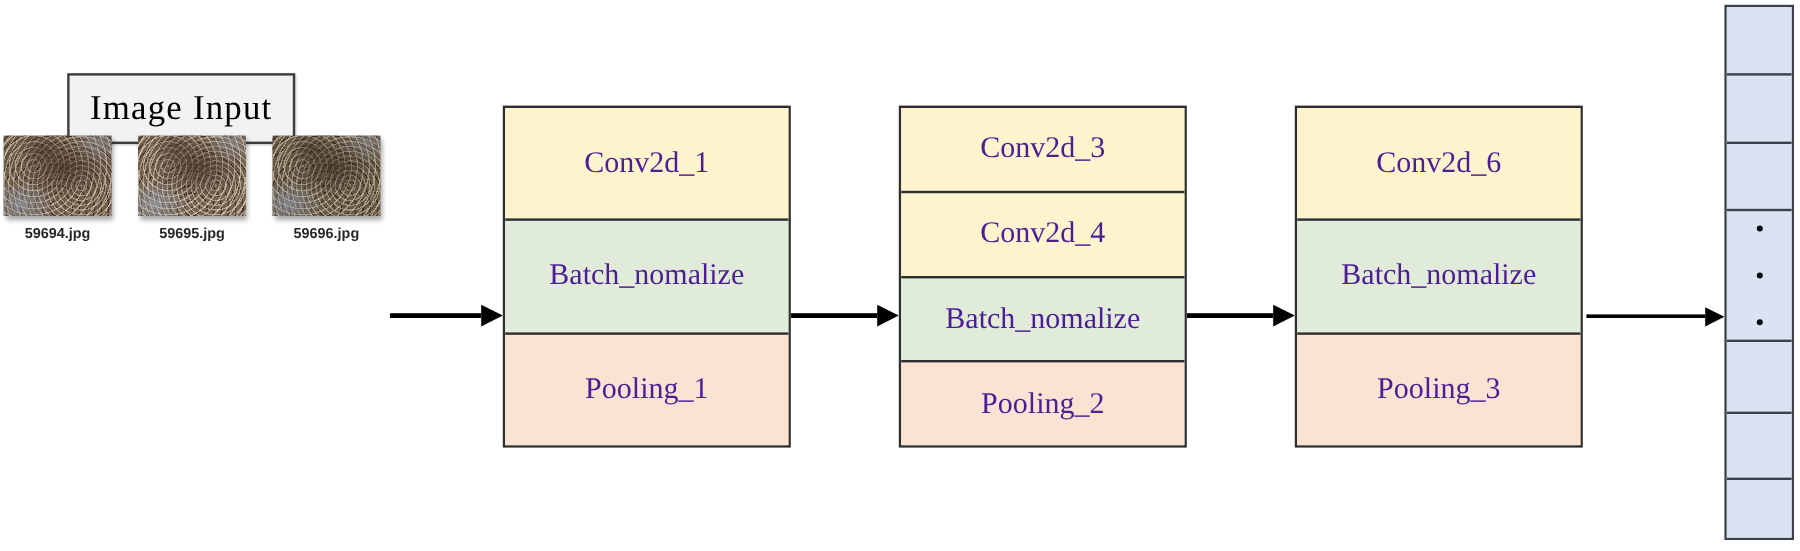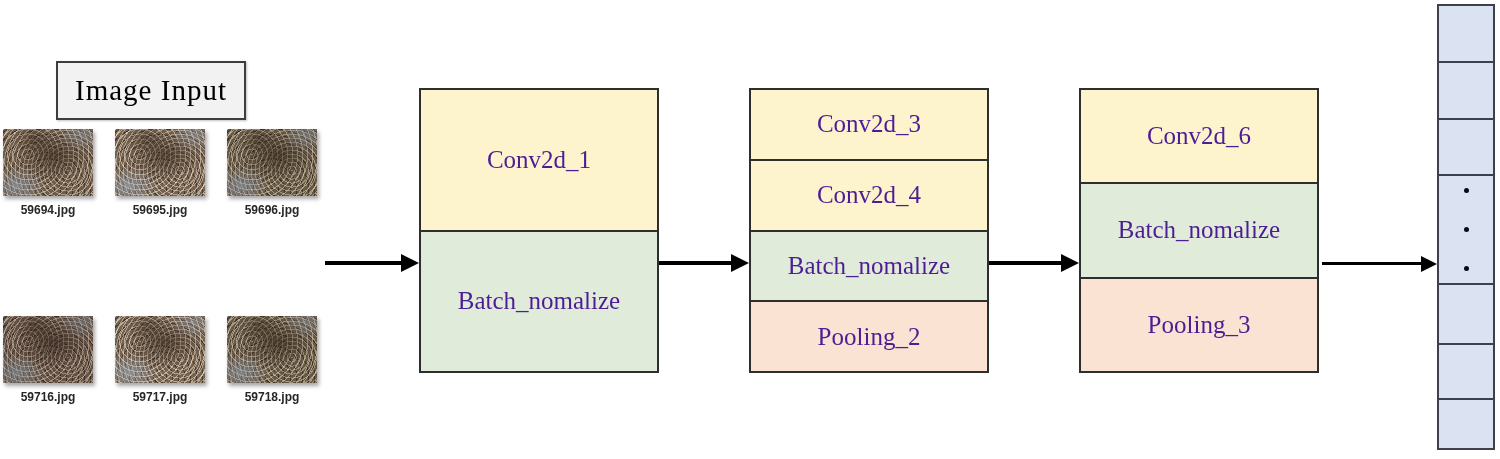--- a/index.html
+++ b/index.html
@@ -14,21 +14,21 @@
   .input-label-box{
     position:absolute;left:56px;top:61px;width:186px;height:55px;
     background:var(--label-box);border:2px solid #3d3d3d;
     display:flex;align-items:center;justify-content:center;
     font-size:29px;color:#000;letter-spacing:1px;
     box-shadow:1px 1px 2px rgba(0,0,0,.25);
   }
 
   
   .thumb-row{position:absolute;left:3px;display:flex;gap:22px;}
-  .row1{top:129px}.row2{top:219px}.row3{top:316px}
+  .row1{top:113px}.row2{top:219px}.row3{top:316px}
   .grid-cell{width:90px;display:flex;flex-direction:column;align-items:center;gap:7px;}
   .thumb{
     width:90px;height:67px;
     background-color:#6f5c4b;
     background-image:
       radial-gradient(ellipse 45px 30px at 15% 85%, rgba(148,162,178,.60), transparent 65%),
       radial-gradient(ellipse 40px 26px at 88% 10%, rgba(140,150,165,.45), transparent 60%),
       radial-gradient(ellipse 55px 38px at 55% 40%, rgba(52,36,26,.65), transparent 70%),
       radial-gradient(ellipse 30px 22px at 35% 15%, rgba(60,44,32,.50), transparent 70%),
       repeating-radial-gradient(circle at 28% 38%, rgba(232,220,196,.55) 0 1px, rgba(0,0,0,0) 1px 5px),
@@ -96,43 +96,30 @@
     </div>
     <div class="grid-cell">
       <div class="thumb"></div>
       <div class="filename">59695.jpg</div>
     </div>
     <div class="grid-cell">
       <div class="thumb"></div>
       <div class="filename">59696.jpg</div>
     </div>
   </div>
-  <div class="thumb-row row3">
-    <div class="grid-cell">
-      <div class="thumb"></div>
-      <div class="filename">59716.jpg</div>
-    </div>
-    <div class="grid-cell">
-      <div class="thumb"></div>
-      <div class="filename">59717.jpg</div>
-    </div>
-    <div class="grid-cell">
-      <div class="thumb"></div>
-      <div class="filename">59718.jpg</div>
-    </div>
-  </div>
 
   <div class="arrow a1"></div>
   <div class="arrow a2"></div>
   <div class="arrow a3"></div>
   <div class="arrow a4"></div>
 
   <div class="layer-block block1">
     <div class="layer conv">Conv2d_1</div>
     <div class="layer bn">Batch_nomalize</div>
+    <div class="layer pool">Pooling_1</div>
   </div>
 
   <div class="layer-block block2">
     <div class="layer conv">Conv2d_3</div>
     <div class="layer conv">Conv2d_4</div>
     <div class="layer bn">Batch_nomalize</div>
     <div class="layer pool">Pooling_2</div>
   </div>
 
   <div class="layer-block block3">

